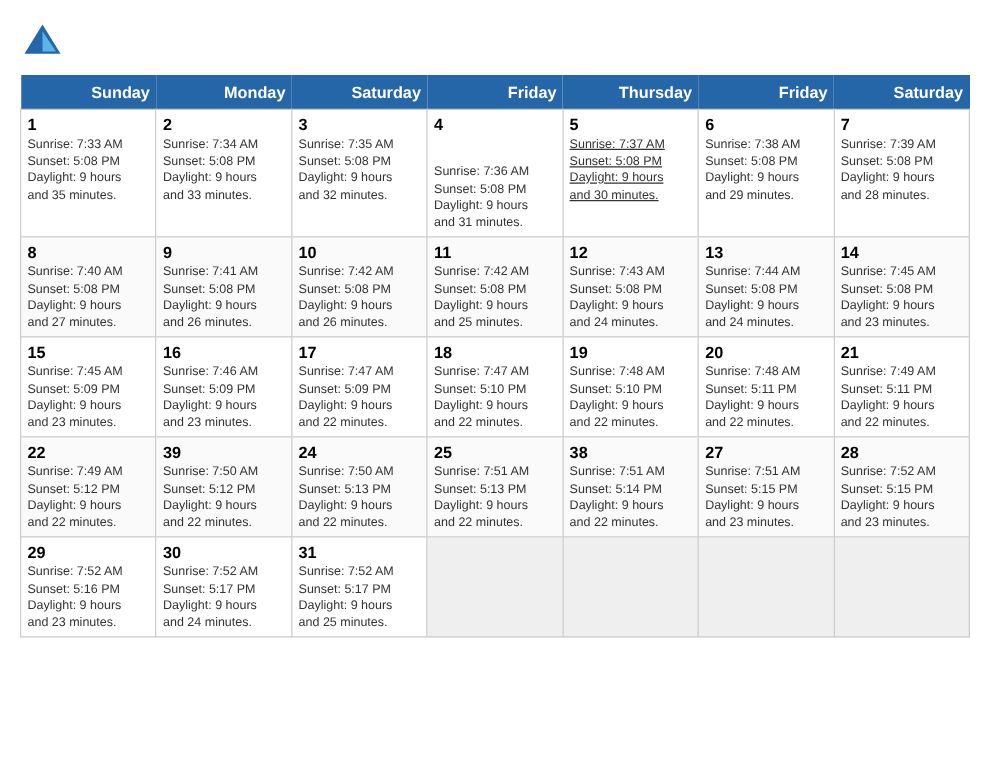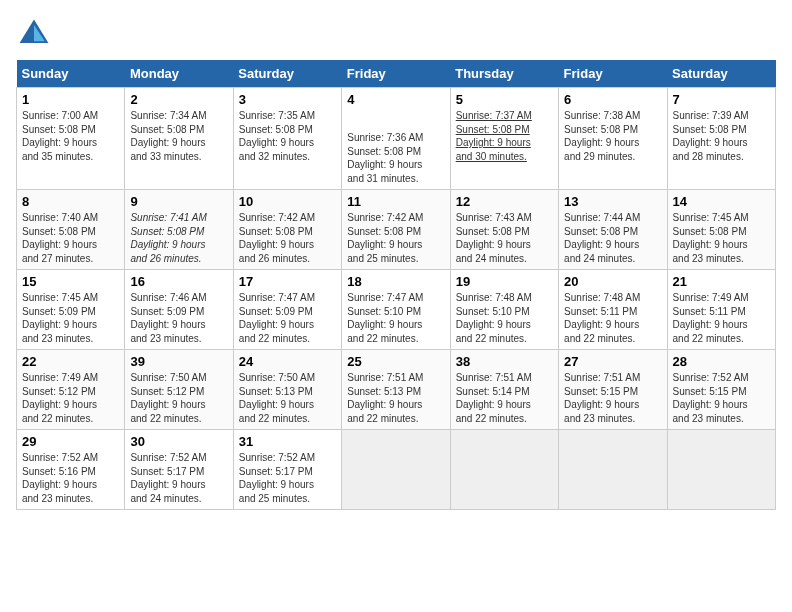--- a/index.html
+++ b/index.html
@@ -44,21 +44,21 @@
       color: #555;
     }
     table {
       width: 100%;
       border-collapse: collapse;
       font-size: 10.5px;
     }
     th {
       background: #2566a8;
       color: #fff;
-      text-align: left;
+      text-align: right;
       padding: 6px 5px;
       font-size: 13px;
       font-weight: bold;
     }
     td {
       border: 1px solid #ccc;
       vertical-align: top;
       padding: 4px 5px;
       min-height: 80px;
       width: 14.28%;
@@ -110,21 +110,21 @@
         <th>Friday</th>
         <th>Thursday</th>
         <th>Friday</th>
         <th>Saturday</th>
       </tr>
   </thead>
   <tbody id="cal-body">
   <tr>
         <td>
           <span class="day-num">1</span>
-          <div class="day-info" style="white-space: pre-line;">Sunrise: 7:00 AM
+          <div class="day-info" style="white-space: pre-line;">Sunrise: 7:33 AM
 Sunset: 5:08 PM
 Daylight: 9 hours
 and 35 minutes.</div>
         </td>
         <td>
           <span class="day-num">2</span>
           <div class="day-info" style="white-space: pre-line;">Sunrise: 7:34 AM
 Sunset: 5:08 PM
 Daylight: 9 hours
 and 33 minutes.</div>
@@ -168,21 +168,21 @@
       <tr>
         <td>
           <span class="day-num">8</span>
           <div class="day-info" style="white-space: pre-line;">Sunrise: 7:40 AM
 Sunset: 5:08 PM
 Daylight: 9 hours
 and 27 minutes.</div>
         </td>
         <td>
           <span class="day-num">9</span>
-          <div class="day-info" style="white-space: pre-line; font-style: italic;">Sunrise: 7:41 AM
+          <div class="day-info" style="white-space: pre-line;">Sunrise: 7:41 AM
 Sunset: 5:08 PM
 Daylight: 9 hours
 and 26 minutes.</div>
         </td>
         <td>
           <span class="day-num">10</span>
           <div class="day-info" style="white-space: pre-line;">Sunrise: 7:42 AM
 Sunset: 5:08 PM
 Daylight: 9 hours
 and 26 minutes.</div>

